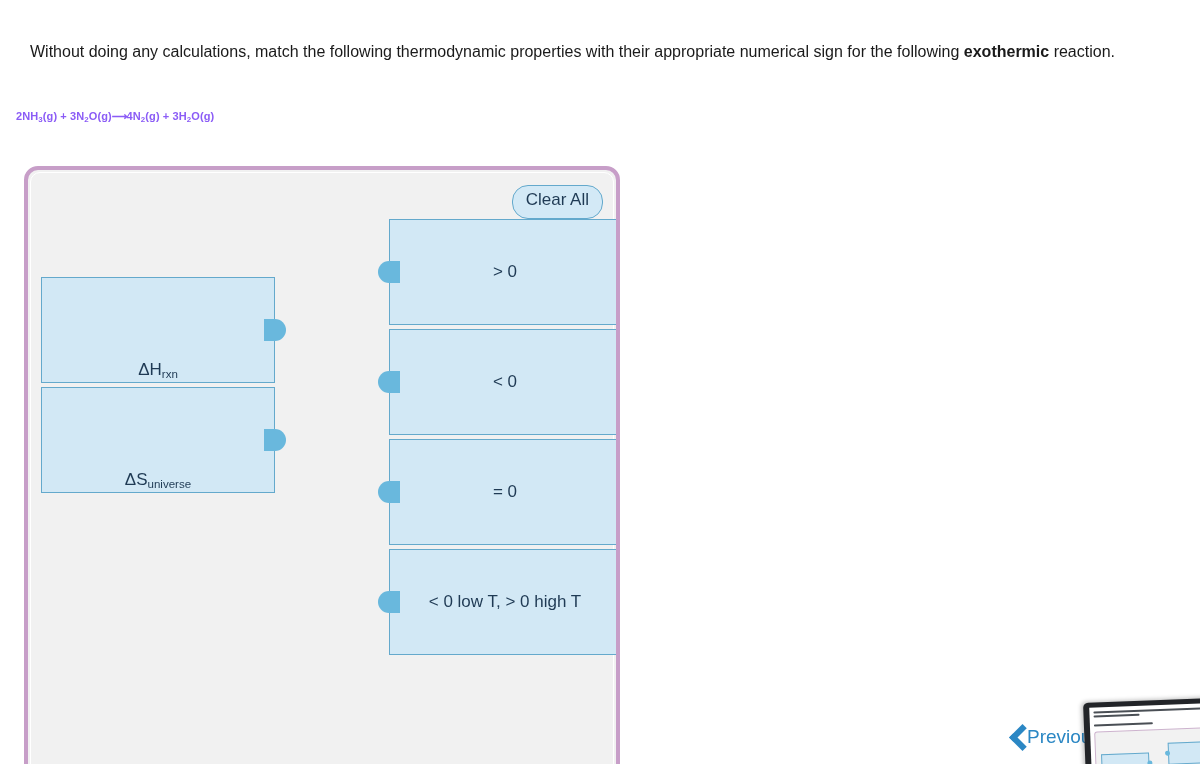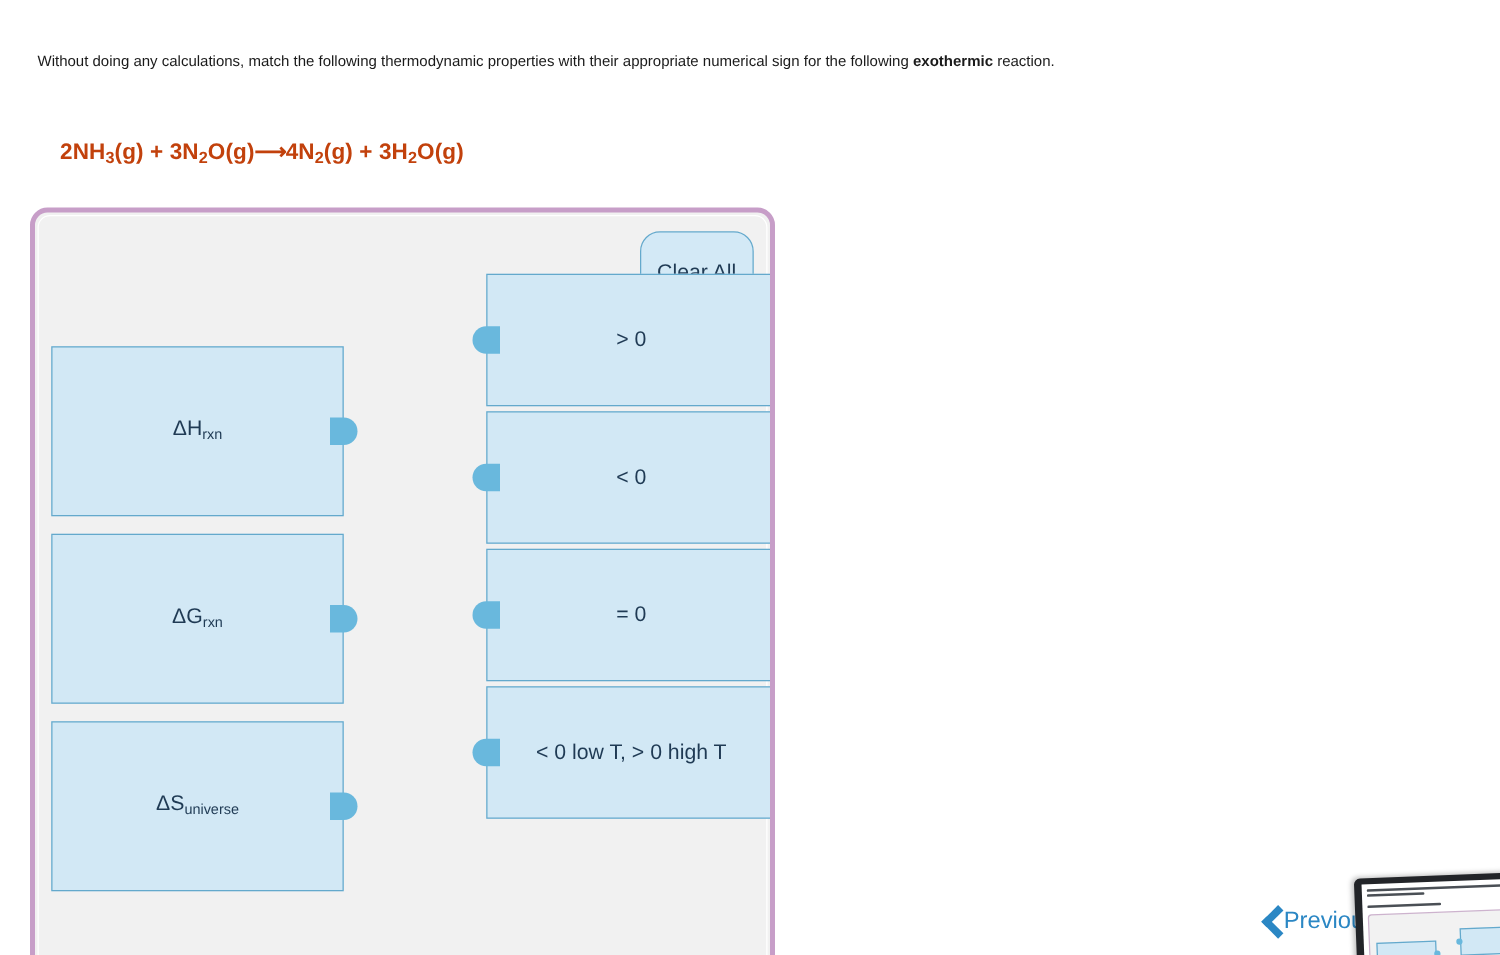--- a/index.html
+++ b/index.html
@@ -9,29 +9,29 @@
     background: #ffffff;
     font-family: "Liberation Sans", sans-serif;
     overflow: hidden;
   }
   #stage { position: relative; width: 1200px; height: 764px; overflow: hidden; }
 
   
   .question {
     position: absolute;
     left: 30px; top: 40px; width: 1090px;
-    font-size: 12px; line-height: 1.55;
+    font-size: 16px; line-height: 1.55;
     color: #1a1a1a;
   }
   .question .bold { font-weight: bold; }
 
   .equation {
     position: absolute;
-    left: 48px; top: 110px;
-    font-size: 18px; font-weight: bold; color: #c2410c;
+    left: 16px; top: 110px;
+    font-size: 11px; font-weight: bold; color: #8b5cf6;
     white-space: nowrap;
     letter-spacing: .1px;
   }
   .equation sub { font-size: .72em; vertical-align: -.28em; }
   .arrow-glyph { letter-spacing: -1px; }
 
   
   .match-panel {
     position: absolute;
     left: 24px; top: 166px;
@@ -44,21 +44,21 @@
   .match-inner {
     position: absolute; inset: 2px;
     border: 1px solid #ffffff;
     border-radius: 10px;
     background: #f1f1f1;
   }
 
   .clear-all {
     position: absolute;
     right: 10px; top: 12px;
-    padding: 22px 13px 8px;
+    padding: 4px 13px 8px;
     font-size: 17px;
     color: #1f3a54;
     background: #d3e9f6;
     border: 1px solid #64a9cc;
     border-radius: 16px;
     font-family: "Liberation Sans", sans-serif;
     cursor: pointer;
     line-height: 1.15;
   }
 
@@ -71,21 +71,21 @@
     background: #d2e8f5;
     border: 1px solid #64a9cc;
     color: #1f3a54;
     display: flex;
     align-items: center;
     justify-content: center;
     text-align: center;
     font-size: 17px;
     cursor: pointer;
   }
-  .col-left  .tile { height: 136px; margin-bottom: 14px; }
+  .col-left  .tile { height: 106px; margin-bottom: 4px; align-items: flex-end; }
   .col-right .tile { height: 106px; margin-bottom: 4px; }
 
   .tile .label { line-height: 1.2; }
   .tile .label sub { font-size: .68em; vertical-align: -.3em; }
 
   
   .knob {
     position: absolute;
     width: 22px; height: 22px;
     background: #69b8dd;
@@ -189,24 +189,20 @@
       <button class="clear-all">Clear All</button>
 
       <div class="col col-left">
 
         <div class="tile">
           <span class="label"><span>ΔH</span><sub>rxn</sub></span>
           <span class="knob knob-right"></span>
         </div>
 
 
-        <div class="tile">
-          <span class="label"><span>ΔG</span><sub>rxn</sub></span>
-          <span class="knob knob-right"></span>
-        </div>
 
         <div class="tile">
           <span class="label"><span>ΔS</span><sub>universe</sub></span>
           <span class="knob knob-right"></span>
         </div>
 
       </div>
 
       <div class="col col-right">
 

